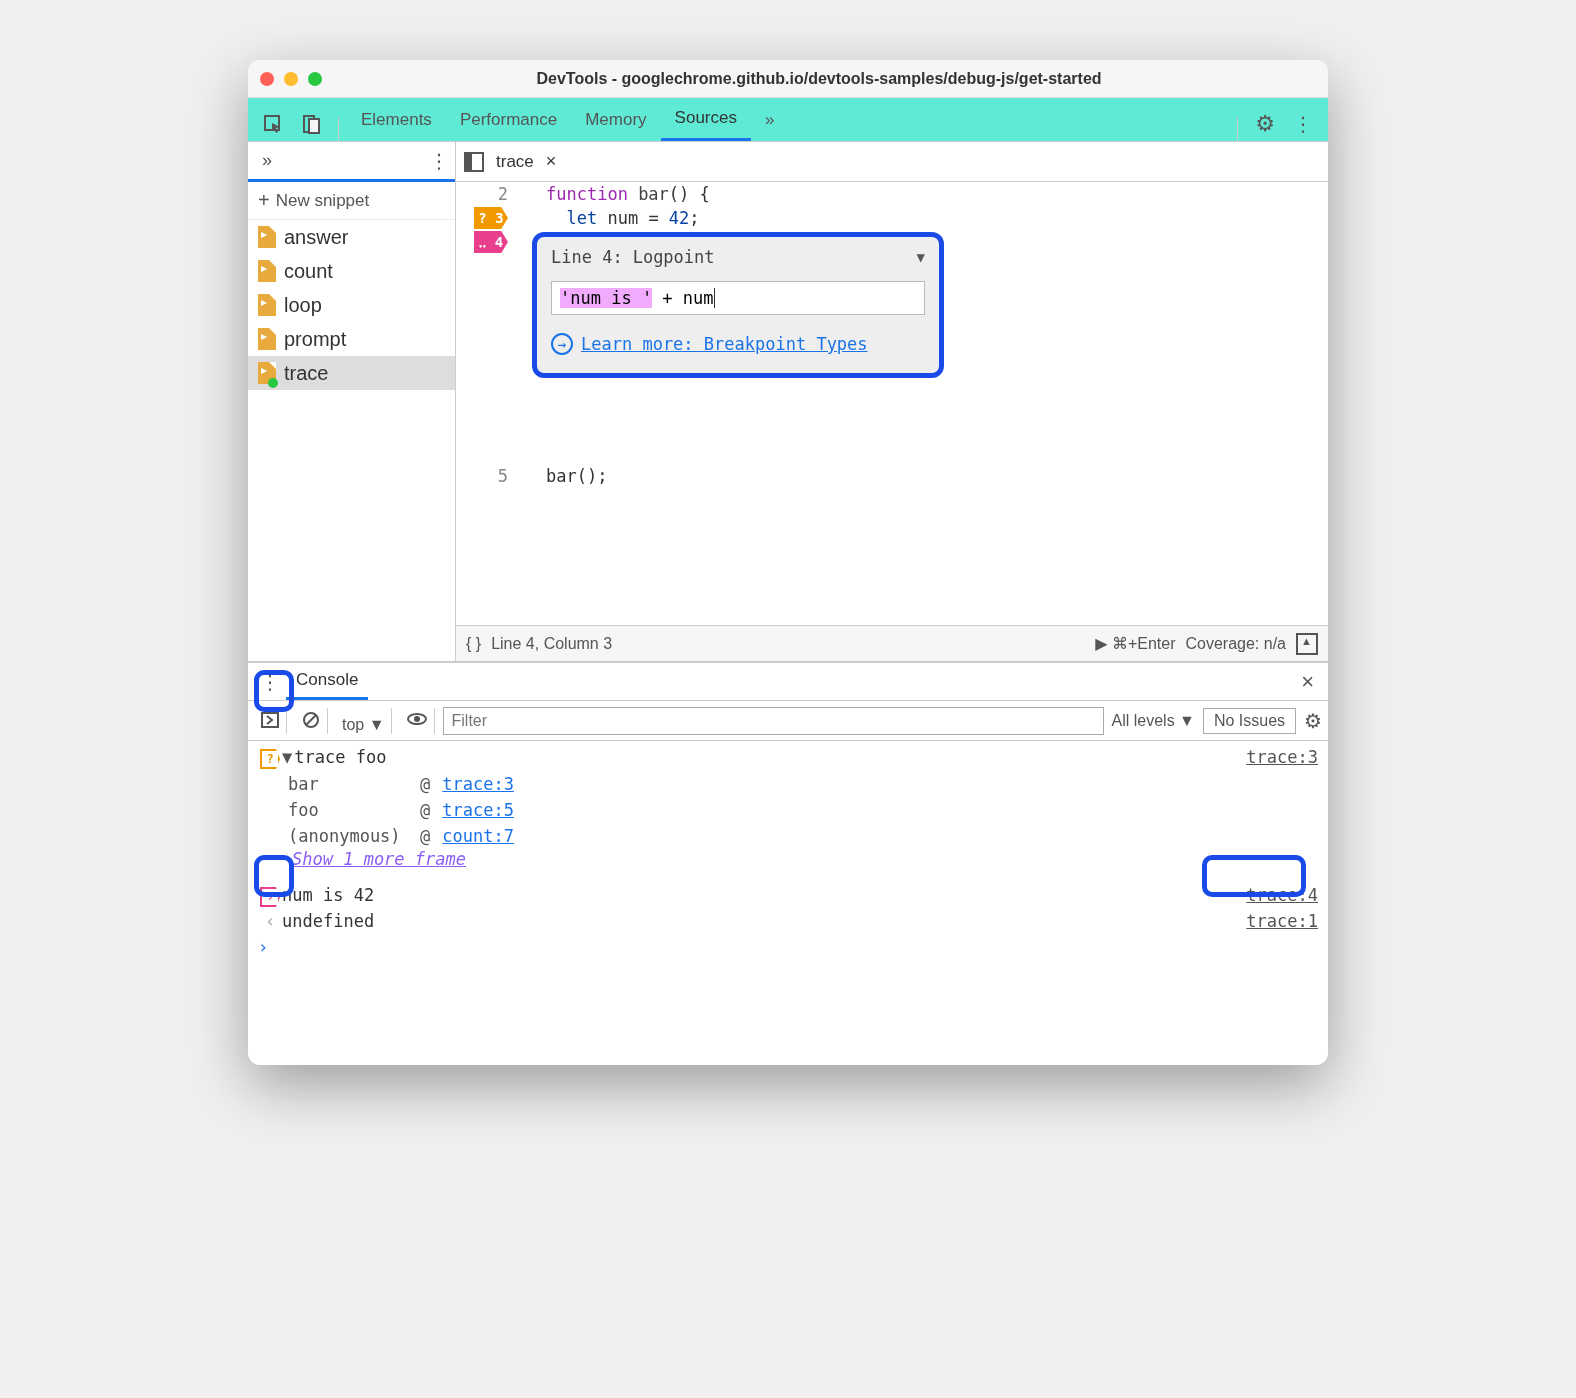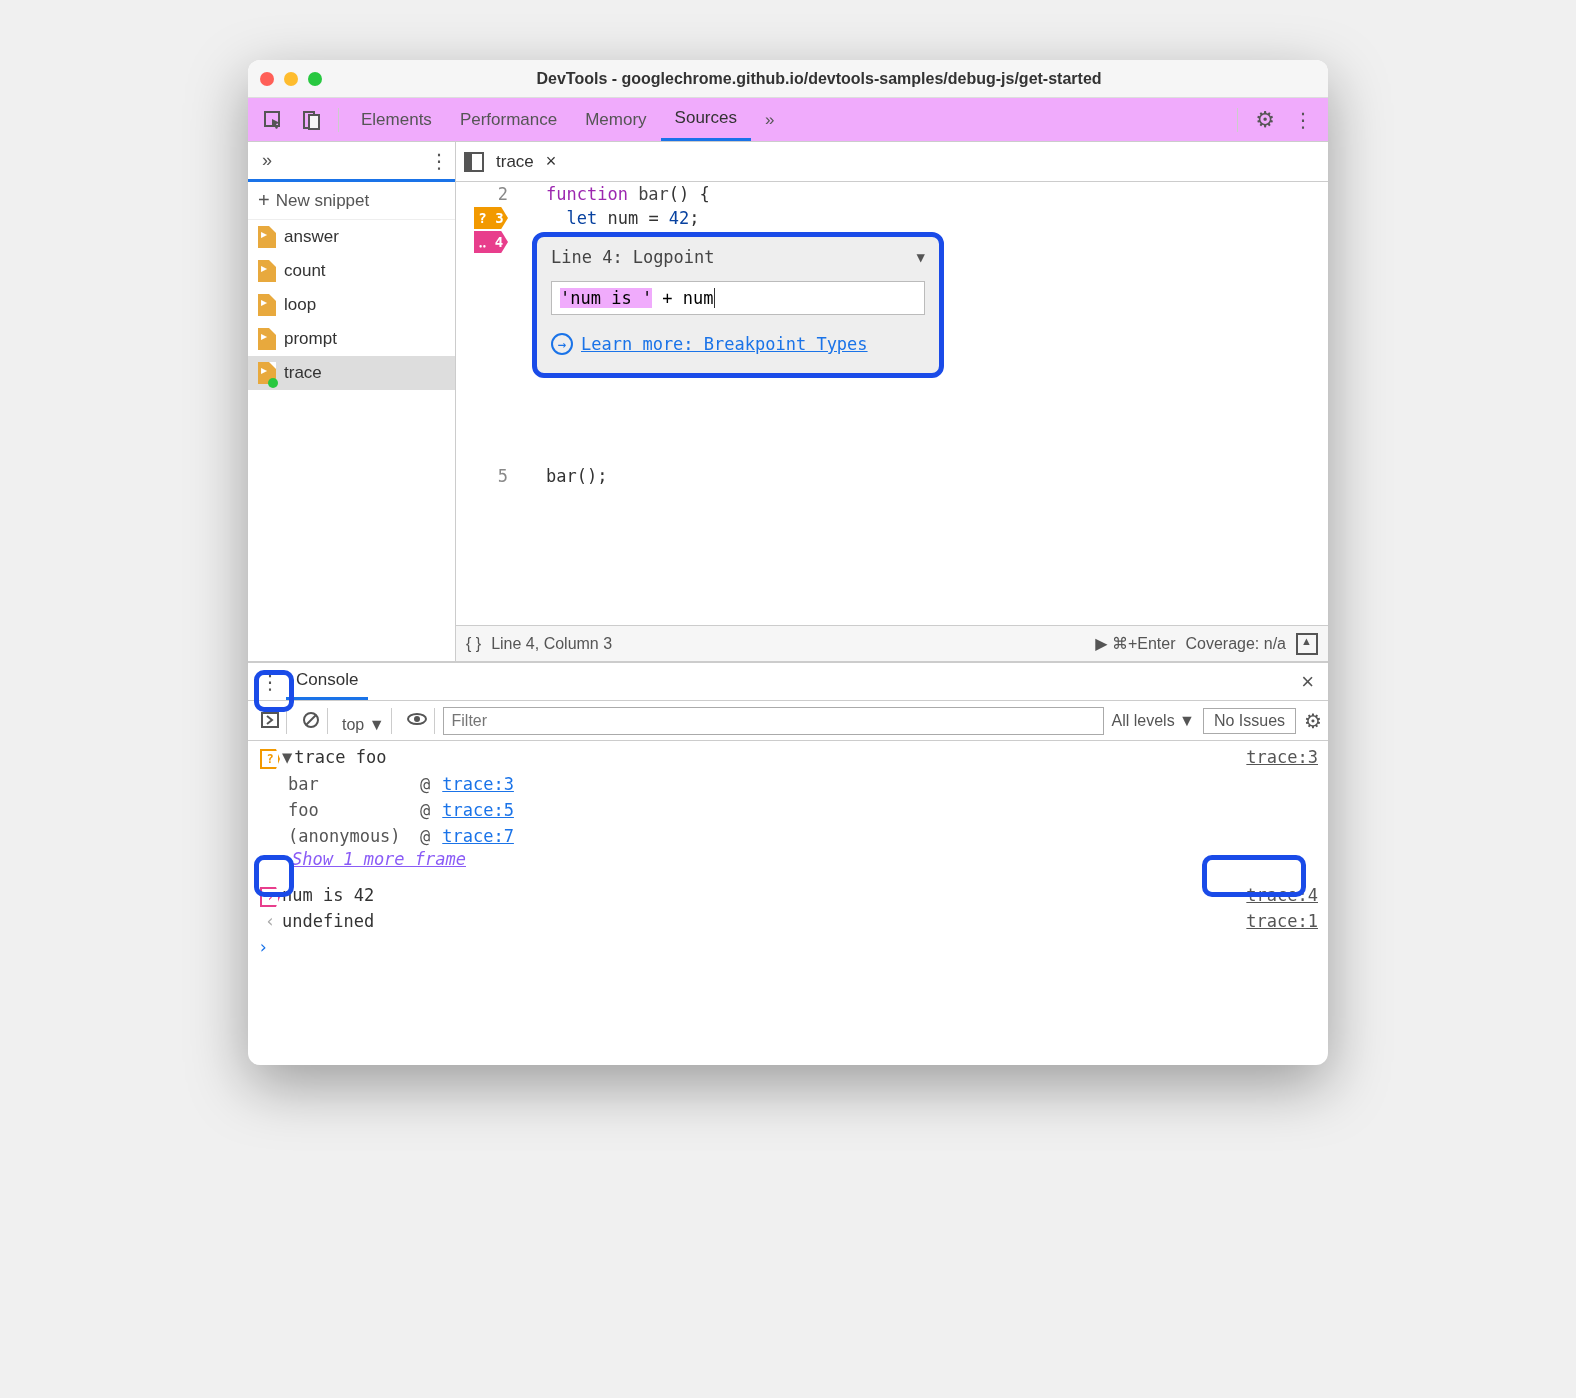--- a/index.html
+++ b/index.html
@@ -3,34 +3,34 @@
 <meta charset="utf-8">
 <style>
   * { box-sizing: border-box; margin: 0; padding: 0; }
   body { font-family: -apple-system, "Helvetica Neue", Arial, sans-serif; background: #f0f0f0; width: 1576px; height: 1398px; padding: 60px; }
   .window { width: 1080px; height: 1005px; background: #fff; border-radius: 12px; box-shadow: 0 20px 60px rgba(0,0,0,0.35); overflow: hidden; display: flex; flex-direction: column; position: relative; margin: 0 auto; }
   .titlebar { height: 38px; background: #f6f6f6; border-bottom: 1px solid #ddd; display: flex; align-items: center; padding: 0 12px; }
   .traffic { display: flex; gap: 10px; }
   .traffic-dot { width: 14px; height: 14px; border-radius: 50%; }
   .dot-red { background: #ff5f57; } .dot-yellow { background: #febc2e; } .dot-green { background: #28c840; }
   .title-text { flex: 1; text-align: center; font-size: 16px; font-weight: 600; color: #333; }
-  .tabbar { height: 44px; background: #f0abfc; border-bottom: 1px solid #ccc; display: flex; align-items: center; padding: 0 6px; font-size: 17px; color: #555; }
+  .tabbar { height: 44px; background: #5eead4; border-bottom: 1px solid #ccc; display: flex; align-items: flex-end; padding: 0 6px; font-size: 17px; color: #555; }
   .tabbar .icon-btn { width: 34px; height: 34px; display: inline-flex; align-items: center; justify-content: center; margin: 0 2px; }
   .vsep { width: 1px; height: 24px; background: #ccc; margin: 0 8px; }
   .tabbar .tab { padding: 0 14px; height: 100%; display: inline-flex; align-items: center; color: #555; }
   .tabbar .tab.active { color: #333; border-bottom: 3px solid #1a73e8; }
   .tabbar .spacer { flex: 1; }
   .main { flex: 1; display: flex; overflow: hidden; }
   .sidebar { width: 208px; border-right: 1px solid #ccc; display: flex; flex-direction: column; }
   .side-head { height: 40px; border-bottom: 3px solid #1a73e8; display: flex; align-items: center; justify-content: space-between; padding: 0 6px 0 14px; font-size: 17px; color: #333; }
   .side-head .chev { font-size: 18px; color: #555; }
   .new-snip { height: 38px; display: flex; align-items: center; gap: 6px; padding: 0 10px; font-size: 17px; color: #555; border-bottom: 1px solid #eee; }
   .new-snip .plus { font-size: 20px; font-weight: 400; }
   .snips { display: flex; flex-direction: column; }
-  .snip { height: 34px; display: flex; align-items: center; gap: 8px; padding: 0 10px; font-size: 17px; color: #333; position: relative; }
+  .snip { height: 34px; display: flex; align-items: center; gap: 8px; padding: 0 10px; font-size: 20px; color: #333; position: relative; }
   .snip.sel { background: #ddd; }
   .file-icon { width: 18px; height: 22px; background: #e8a93d; display: inline-block; position: relative; }
   .file-icon::before { content: ""; position: absolute; right: 0; top: 0; border-left: 7px solid transparent; border-top: 7px solid #fff; }
   .file-icon::after { content: "▸"; position: absolute; left: 3px; top: 1px; font-size: 12px; color: #fff; }
   .dot-green-ind { width: 10px; height: 10px; border-radius: 50%; background: #28c840; position: absolute; left: 20px; bottom: 2px; }
   .editor { flex: 1; display: flex; flex-direction: column; position: relative; }
   .ed-head { height: 40px; border-bottom: 1px solid #ccc; display: flex; align-items: center; padding: 0 8px; gap: 12px; font-size: 17px; color: #333; }
   .panel-icon { width: 20px; height: 20px; border: 2px solid #555; display: inline-block; position: relative; }
   .panel-icon::after { content: ""; width: 6px; height: 100%; background: #555; position: absolute; left: 0; }
   .close-x { font-size: 18px; color: #333; }
@@ -252,21 +252,21 @@
             <a class="sl">trace:3</a>
           </div>
         <div class="srow">
             <span class="sf">foo</span>
             <span class="at">@</span>
             <a class="sl">trace:5</a>
           </div>
         <div class="srow">
             <span class="sf">(anonymous)</span>
             <span class="at">@</span>
-            <a class="sl">trace:7</a>
+            <a class="sl">count:7</a>
           </div>
       </div>
       <div class="showmore">Show 1 more frame</div>
       <div style="height:14px;"></div>
       <div class="crow">
         <span class="cicon"><span class="log-badge">›</span></span>
         <span class="cmsg">num is 42</span>
         <span class="csrc">trace:4</span>
       </div>
       <div class="crow">

